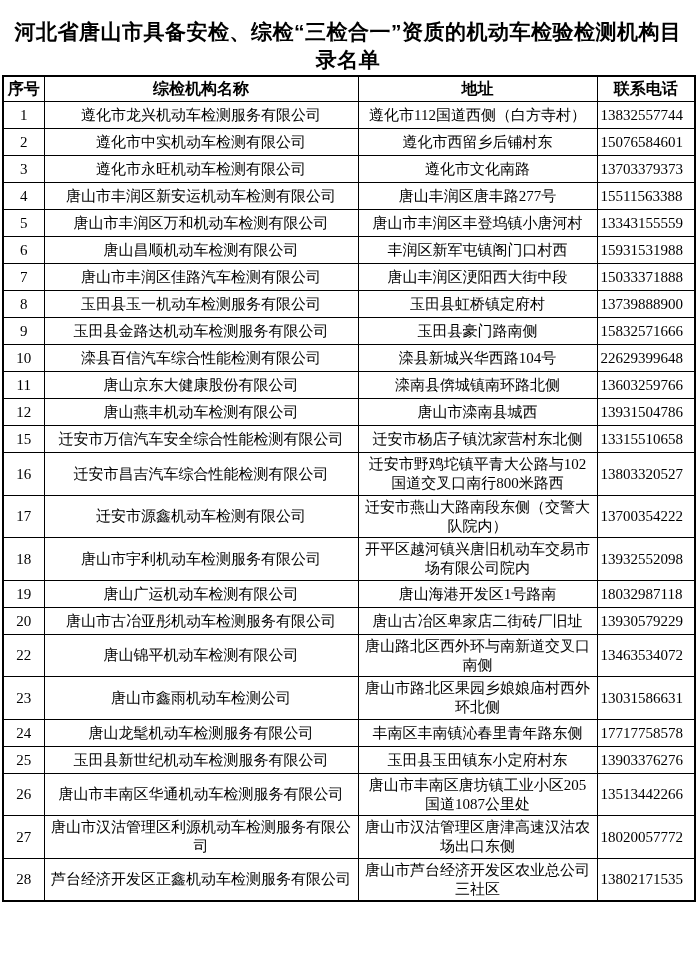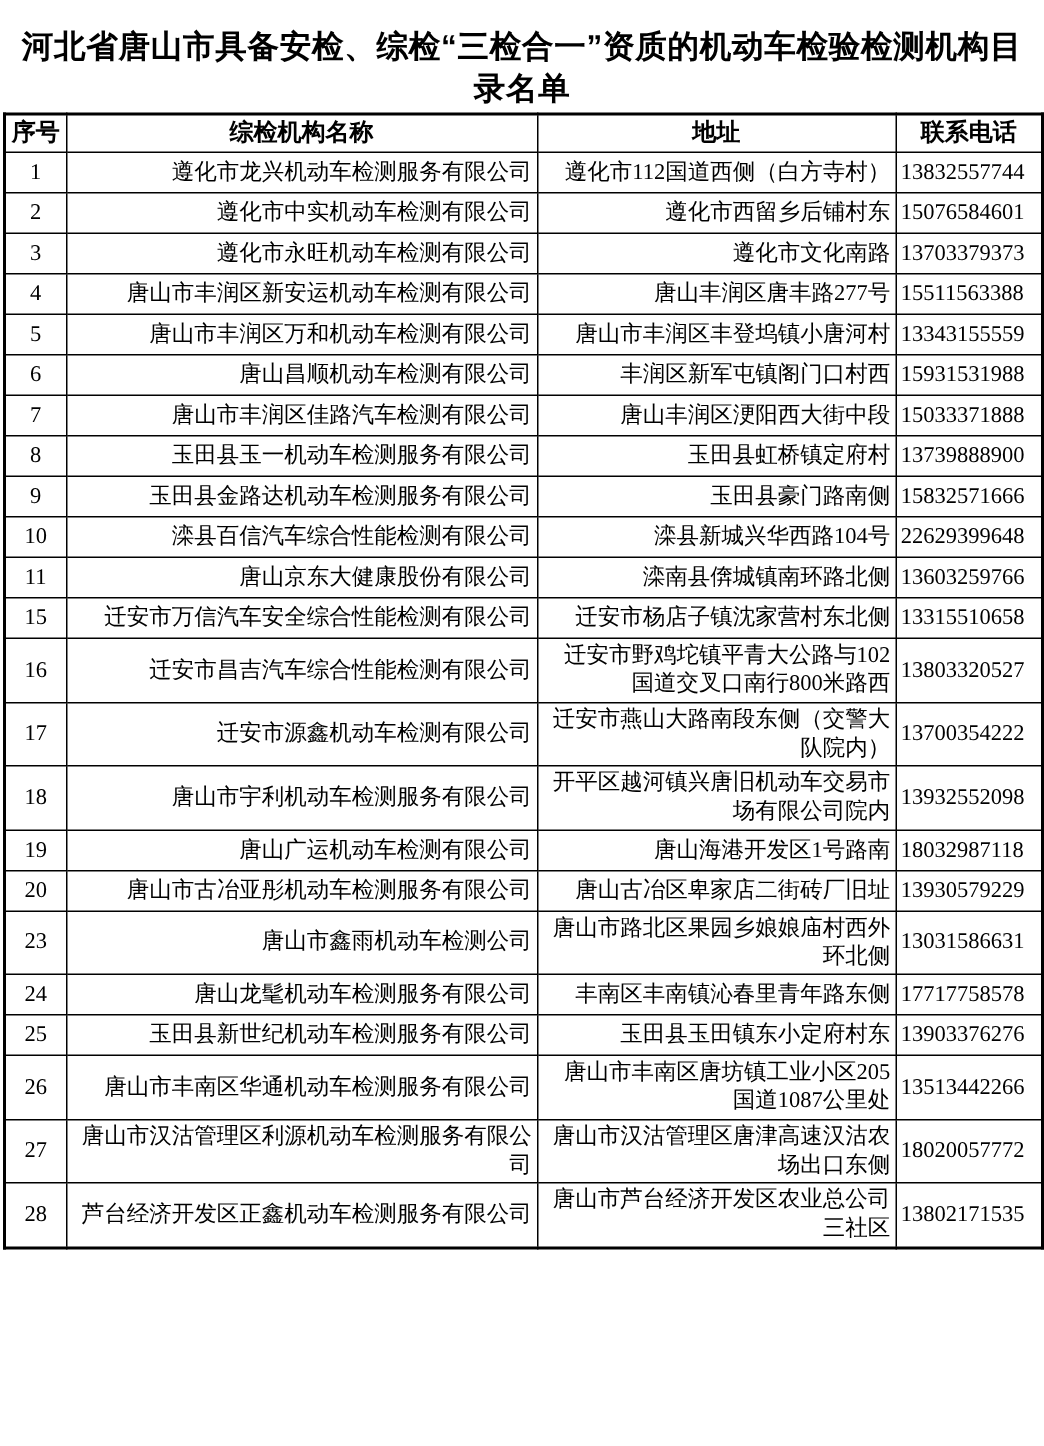--- a/index.html
+++ b/index.html
@@ -49,21 +49,21 @@
     font-size: 16px;
   }
   col.c-no    { width: 41px; }
   col.c-name  { width: 314px; }
   col.c-addr  { width: 239px; }
   col.c-phone { width: 98px; }
   td.cell-no {
     text-align: center;
     font-family: "Liberation Serif", "DejaVu Serif", serif;
   }
-  td.cell-name, td.cell-addr { text-align: right; padding-left: 4px; }
+  td.cell-name, td.cell-addr { text-align: center; padding-left: 4px; }
   td.cell-phone {
     text-align: left;
     font-size: 16px;
     padding-left: 2px;
     letter-spacing: 0px;
   }
   tbody tr.row-single td { height: 27px; }
   tbody tr.row-double td { height: 42px; }
 </style>
 </head>
@@ -148,20 +148,26 @@
           <td class="cell-addr">滦县新城兴华西路104号</td>
           <td class="cell-phone">22629399648</td>
         </tr>
         <tr class="row-single">
           <td class="cell-no">11</td>
           <td class="cell-name">唐山京东大健康股份有限公司</td>
           <td class="cell-addr">滦南县倴城镇南环路北侧</td>
           <td class="cell-phone">13603259766</td>
         </tr>
         <tr class="row-single">
+          <td class="cell-no">12</td>
+          <td class="cell-name">唐山燕丰机动车检测有限公司</td>
+          <td class="cell-addr">唐山市滦南县城西</td>
+          <td class="cell-phone">13931504786</td>
+        </tr>
+        <tr class="row-single">
           <td class="cell-no">15</td>
           <td class="cell-name">迁安市万信汽车安全综合性能检测有限公司</td>
           <td class="cell-addr">迁安市杨店子镇沈家营村东北侧</td>
           <td class="cell-phone">13315510658</td>
         </tr>
         <tr class="row-double">
           <td class="cell-no">16</td>
           <td class="cell-name">迁安市昌吉汽车综合性能检测有限公司</td>
           <td class="cell-addr">迁安市野鸡坨镇平青大公路与102国道交叉口南行800米路西</td>
           <td class="cell-phone">13803320527</td>
@@ -182,20 +188,26 @@
           <td class="cell-no">19</td>
           <td class="cell-name">唐山广运机动车检测有限公司</td>
           <td class="cell-addr">唐山海港开发区1号路南</td>
           <td class="cell-phone">18032987118</td>
         </tr>
         <tr class="row-single">
           <td class="cell-no">20</td>
           <td class="cell-name">唐山市古冶亚彤机动车检测服务有限公司</td>
           <td class="cell-addr">唐山古冶区卑家店二街砖厂旧址</td>
           <td class="cell-phone">13930579229</td>
+        </tr>
+        <tr class="row-double">
+          <td class="cell-no">22</td>
+          <td class="cell-name">唐山锦平机动车检测有限公司</td>
+          <td class="cell-addr">唐山路北区西外环与南新道交叉口南侧</td>
+          <td class="cell-phone">13463534072</td>
         </tr>
         <tr class="row-double">
           <td class="cell-no">23</td>
           <td class="cell-name">唐山市鑫雨机动车检测公司</td>
           <td class="cell-addr">唐山市路北区果园乡娘娘庙村西外环北侧</td>
           <td class="cell-phone">13031586631</td>
         </tr>
         <tr class="row-single">
           <td class="cell-no">24</td>
           <td class="cell-name">唐山龙髦机动车检测服务有限公司</td>

